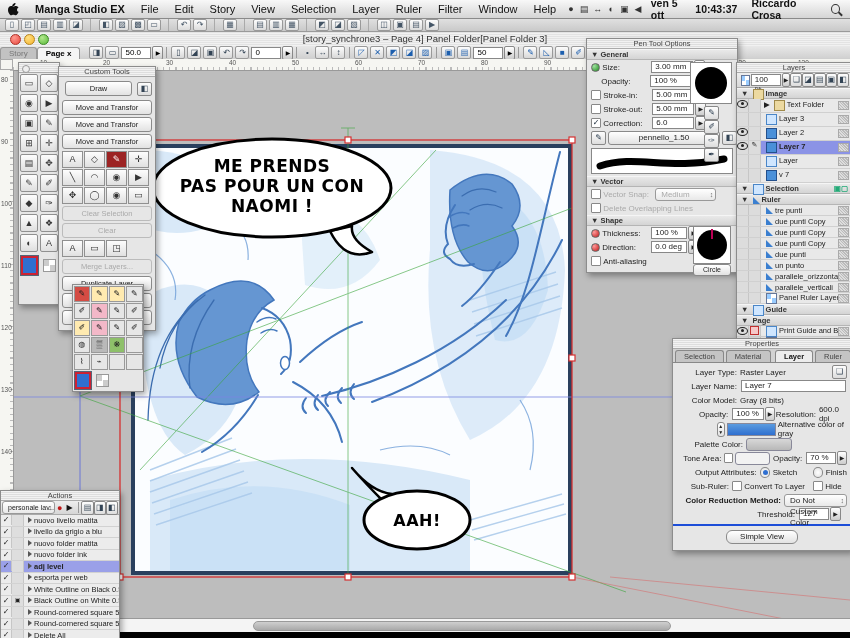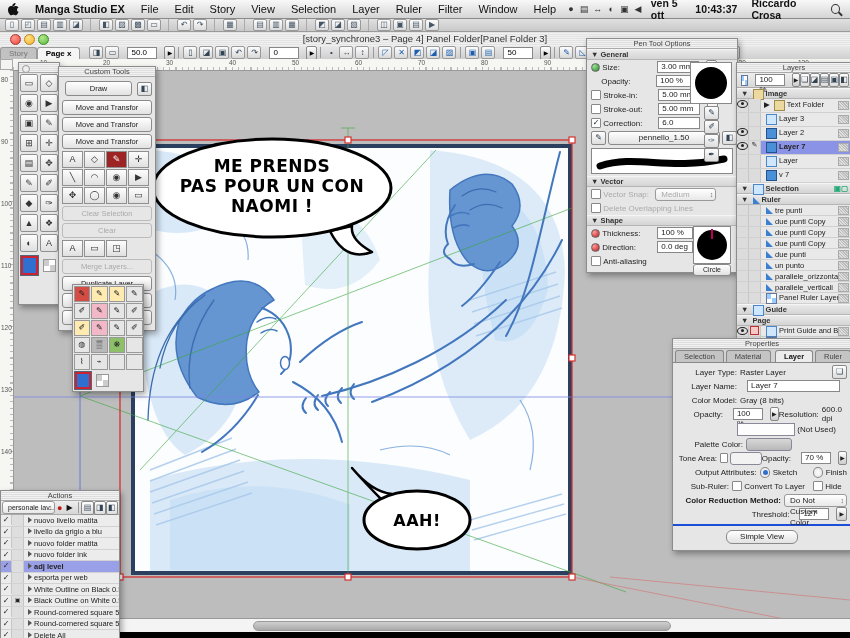--- a/index.html
+++ b/index.html
@@ -28,21 +28,21 @@
   .tl{width:9px;height:9px;border-radius:50%;position:absolute;top:3px}
   #wintitle{position:absolute;width:100%;text-align:center;font-size:9.5px;color:#333;top:2px}
   #doctoolbar{left:0;top:46px;width:850px;height:13px;background:linear-gradient(#e8e8e8,#cfcfcf);
     border-bottom:1px solid #9a9a9a;display:flex;align-items:center;font-size:8px;z-index:2}
   .tab{height:12px;line-height:12px;padding:0 8px;border:1px solid #999;border-bottom:none;border-radius:3px 3px 0 0;margin-top:1px}
   .tab.inactive{background:#c2c2c2;color:#777}
   .tab.active{background:#f5f5f5;font-weight:bold}
   .db{min-width:12px;height:11px;line-height:11px;text-align:center;font-size:8px;color:#345;margin:0 1px;
     background:linear-gradient(#fcfcfc,#d8d8d8);border:1px solid #999;border-radius:2px}
   .db.blue{color:#1d5fae}
-  .fld{background:#fff;border:1px solid #888;height:10px;line-height:10px;font-size:8px;padding:0 3px;min-width:22px;text-align:left;margin:0 7px}
+  .fld{background:#fff;border:1px solid #888;height:10px;line-height:10px;font-size:8px;padding:0 3px;min-width:22px;text-align:left;margin:0 1px}
   .spin{width:9px;height:12px;font-size:6px;line-height:12px;text-align:center;background:linear-gradient(#fff,#ccc);border:1px solid #888;border-radius:2px}
   .vsep{width:1px;height:11px;background:#9a9a9a;margin:0 3px}
   
   #corner{left:0;top:59px;width:13px;height:11px;background:#f4f4f0;border:1px solid #aaa;box-sizing:border-box;z-index:2}
   #topruler{left:13px;top:59px;width:837px;height:11px;background:#f6f6f2;border-bottom:1px solid #999;z-index:2;
     background-image:repeating-linear-gradient(90deg,#bbb 0 1px,transparent 1px 6.25px);background-size:100% 3px;background-position:0 8px;background-repeat:no-repeat}
   #topruler span{position:absolute;top:0;font-size:6.5px;color:#555}
   #leftruler{left:0;top:70px;width:13px;height:548px;background:#f6f6f2;border-right:1px solid #999;z-index:2;
     background-image:repeating-linear-gradient(180deg,#bbb 0 1px,transparent 1px 6.25px);background-size:3px 100%;background-position:10px 0;background-repeat:no-repeat}
   #leftruler span{position:absolute;left:1px;font-size:6.5px;color:#555}
@@ -719,23 +719,24 @@
       <span>Gray (8 bits)</span>
     </div>
   <div class="prow">
     <span class="plab" style="width:60px">Opacity:</span>
     <span class="fld" style="width:28px">100 %</span>
     <span class="spin">▶</span>
     <span class="plab" style="width:48px">Resolution:</span>
     <span>600.0 dpi</span>
   </div>
   <div class="prow" style="height:16px">
-    <span style="width:60px"></span>
-    <span class="swatch" style="width:56px;height:11px;background:#fdfdfd"></span>&nbsp;
-    <span>(Not Used)</span>
+    <span style="width:48px"></span>
+    <span class="btn" style="width:8px;height:13px;font-size:5px;line-height:6px">▲<br>▼</span>&nbsp;
+    <span class="swatch" style="width:56px;height:11px;background:linear-gradient(#5a9bdf,#2f6fd0)"></span>&nbsp;
+    <span>Alternative color of gray</span>
   </div>
   <div class="prow">
       <span class="plab" style="width:66px">Palette Color:</span>
       <span class="swatch" style="width:44px;height:11px;background:linear-gradient(#d8d8d8,#b8b8b8);border-radius:3px"></span>
     </div>
   <div class="prow">
     <span class="plab" style="width:52px">Tone Area:</span>
     <span class="cb"></span>&nbsp;
     <span class="swatch" style="width:38px;height:11px;background:#f2f2f2;border-radius:3px"></span>
     <span class="plab" style="width:38px">Opacity:</span>

